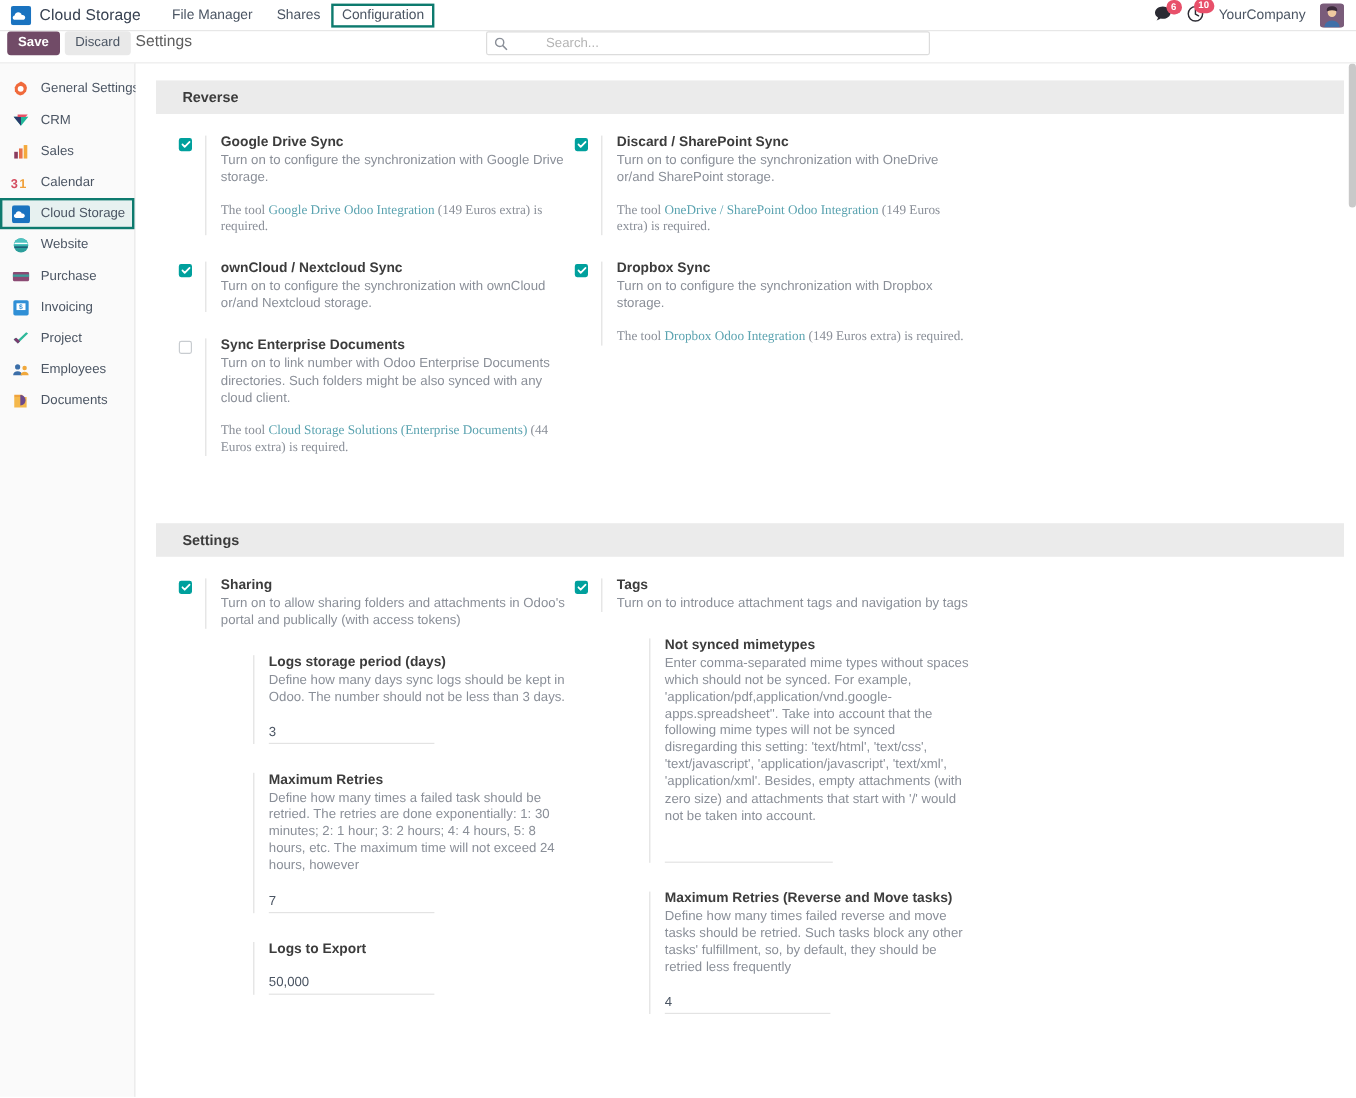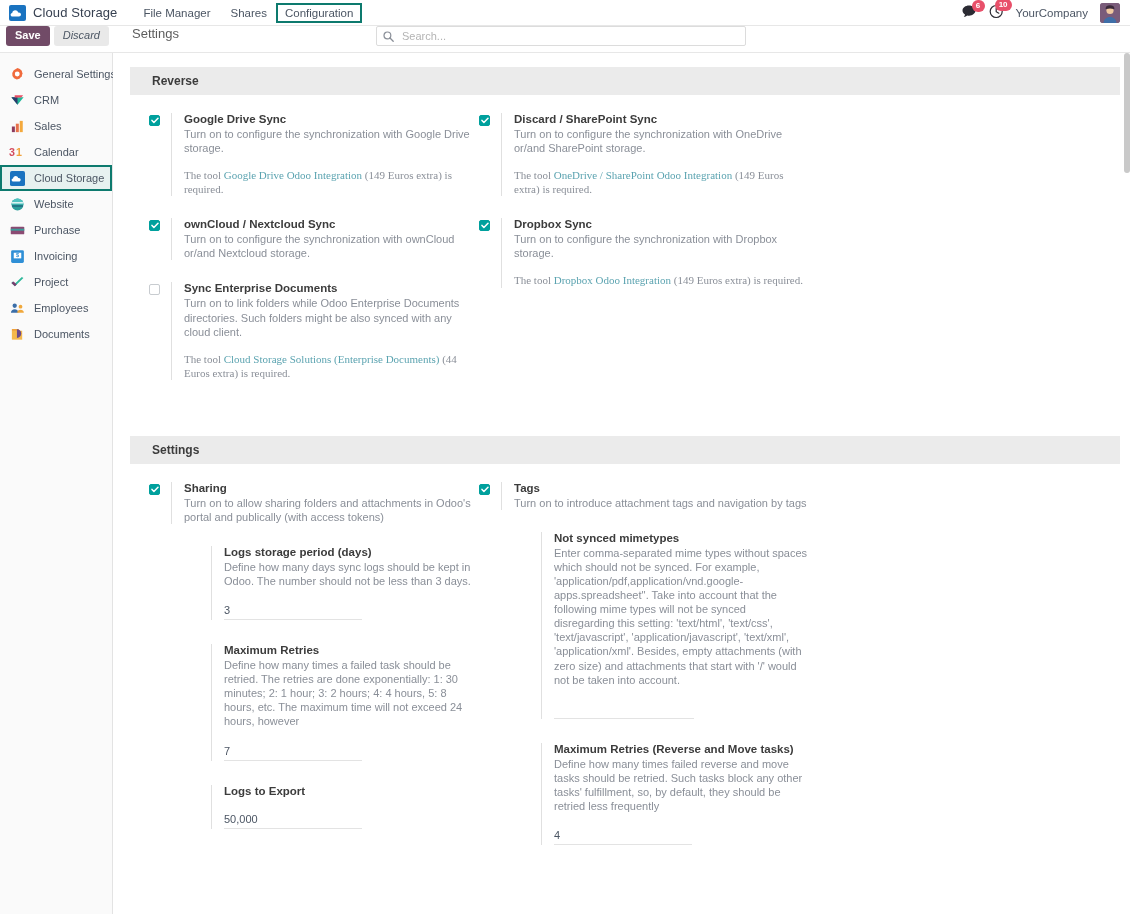--- a/index.html
+++ b/index.html
@@ -59,29 +59,30 @@
     height: 27px; display: flex; align-items: flex-start;
     border-bottom: 1px solid #e7e7e7;
     background: #ffffff; padding: 0 6px;
   }
   .btn {
     font-size: 11px; padding: 3px 9px 4px 9px; border-radius: 3px;
     cursor: pointer; border: none; line-height: 1.2;
     font-family: "Liberation Sans", sans-serif;
   }
   .btn-save { background: #714b67; color: #ffffff; font-weight: bold; margin-right: 4px;}
-  .btn-discard { background: #e9e9e9; color: #4b5563; margin-right: 23px; font-style: italic; }
+  .btn-discard { background: #e9e9e9; color: #4b5563; margin-right: 4px; }
   .breadcrumb-title { font-size: 13px; color: #5d5d5d; }
   .searchbox {
     margin-left: auto; margin-right: auto;
-    position: absolute; left: 376px;
+    position: absolute; left: 405px;
     width: 370px; height: 20px;
     border: 1px solid #dcdcdc; border-radius: 2px;
     display: flex; align-items: center; padding: 0 6px;
     background: #fff;
+    gap: 24px;
   }
   .searchbox .s-icon { margin-right: 6px; display: flex; }
   .searchbox input {
     border: none; outline: none; font-size: 11px; width: 100%;
     color: #6b7280; font-family: "Liberation Sans", sans-serif; background: transparent;
   }
   .searchbox input::placeholder { color: #b4b4b4; }
 
   
   .body-wrap { display: flex; height: calc(915px - 54px); }
@@ -374,21 +375,21 @@
               <div class="s-desc">Turn on to configure the synchronization with ownCloud or/and Nextcloud storage.</div>
             </div>
           </div>
 
           <div class="setting-block">
             <div class="cb-holder">
               <div class="checkbox off"></div>
             </div>
             <div class="setting-text">
               <div class="s-title">Sync Enterprise Documents</div>
-              <div class="s-desc">Turn on to link folders while Odoo Enterprise Documents directories. Such folders might be also synced with any cloud client.</div>
+              <div class="s-desc">Turn on to link number with Odoo Enterprise Documents directories. Such folders might be also synced with any cloud client.</div>
               <div class="s-desc spaced"><span>The tool </span><span class="lnk">Cloud Storage Solutions (Enterprise Documents)</span><span> (44 Euros extra) is required.</span></div>
             </div>
           </div>
 
         </div>
 
         <div class="col right">
 
           <div class="setting-block">
             <div class="cb-holder">

